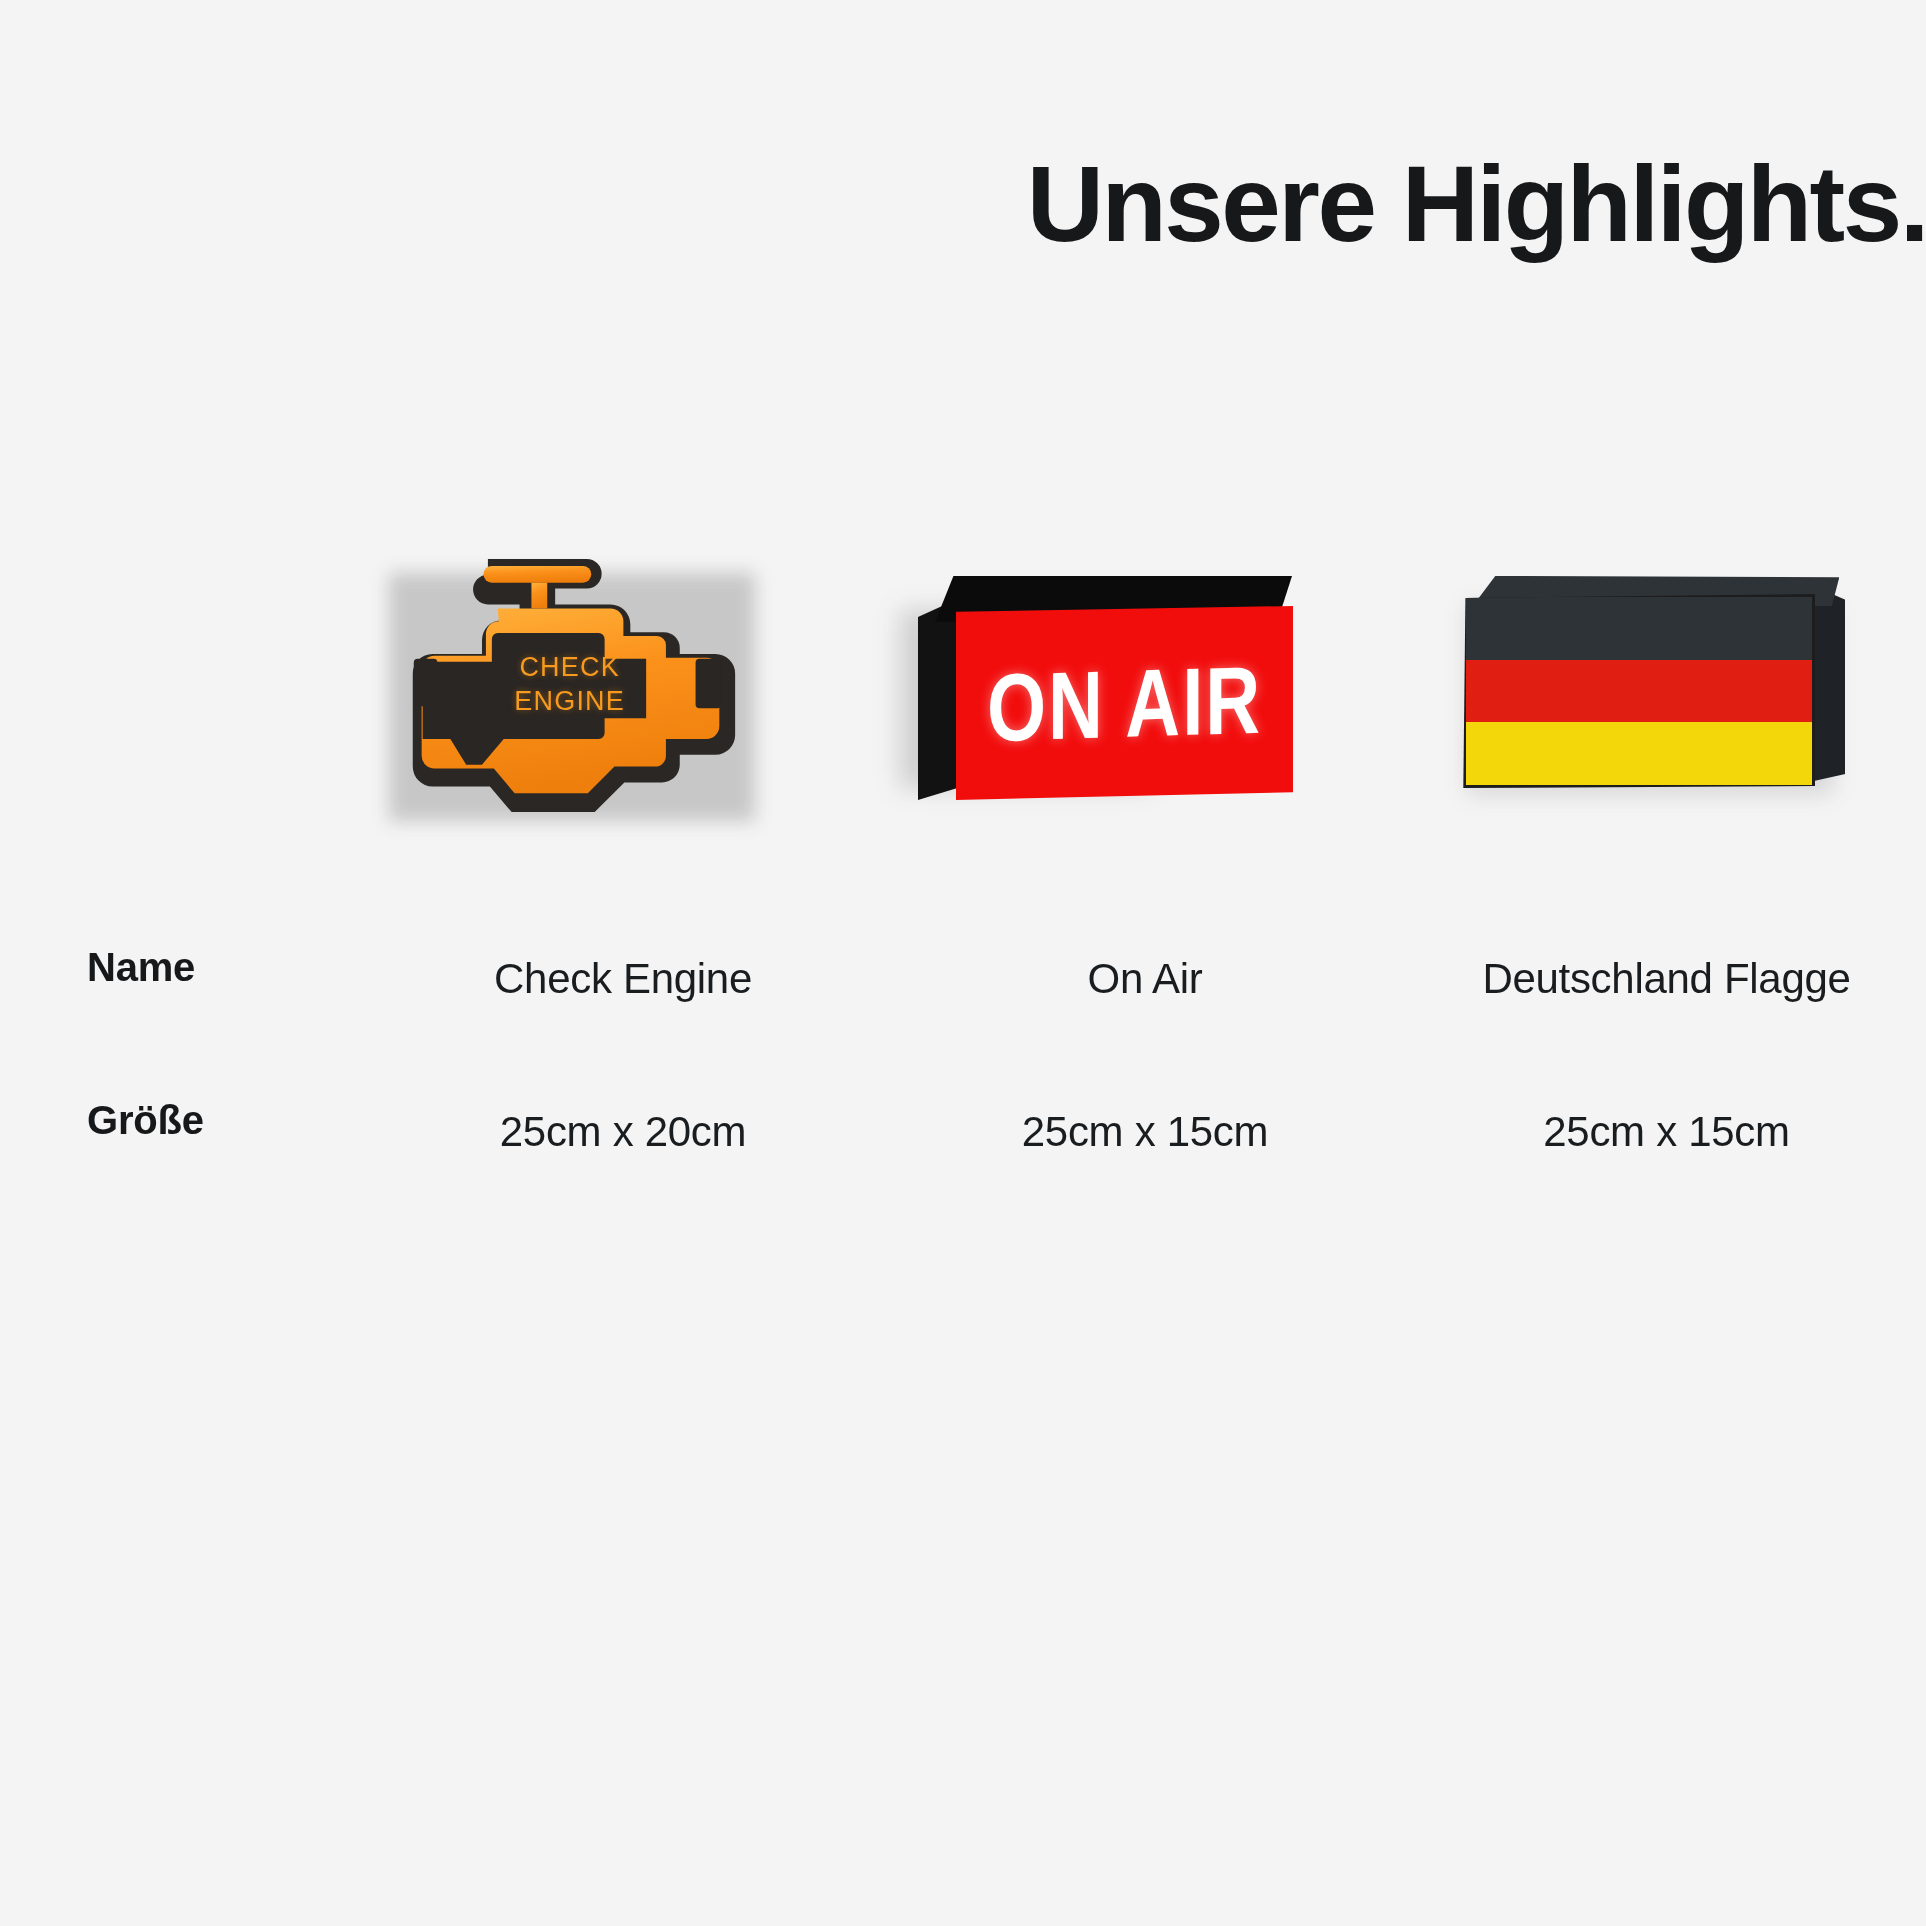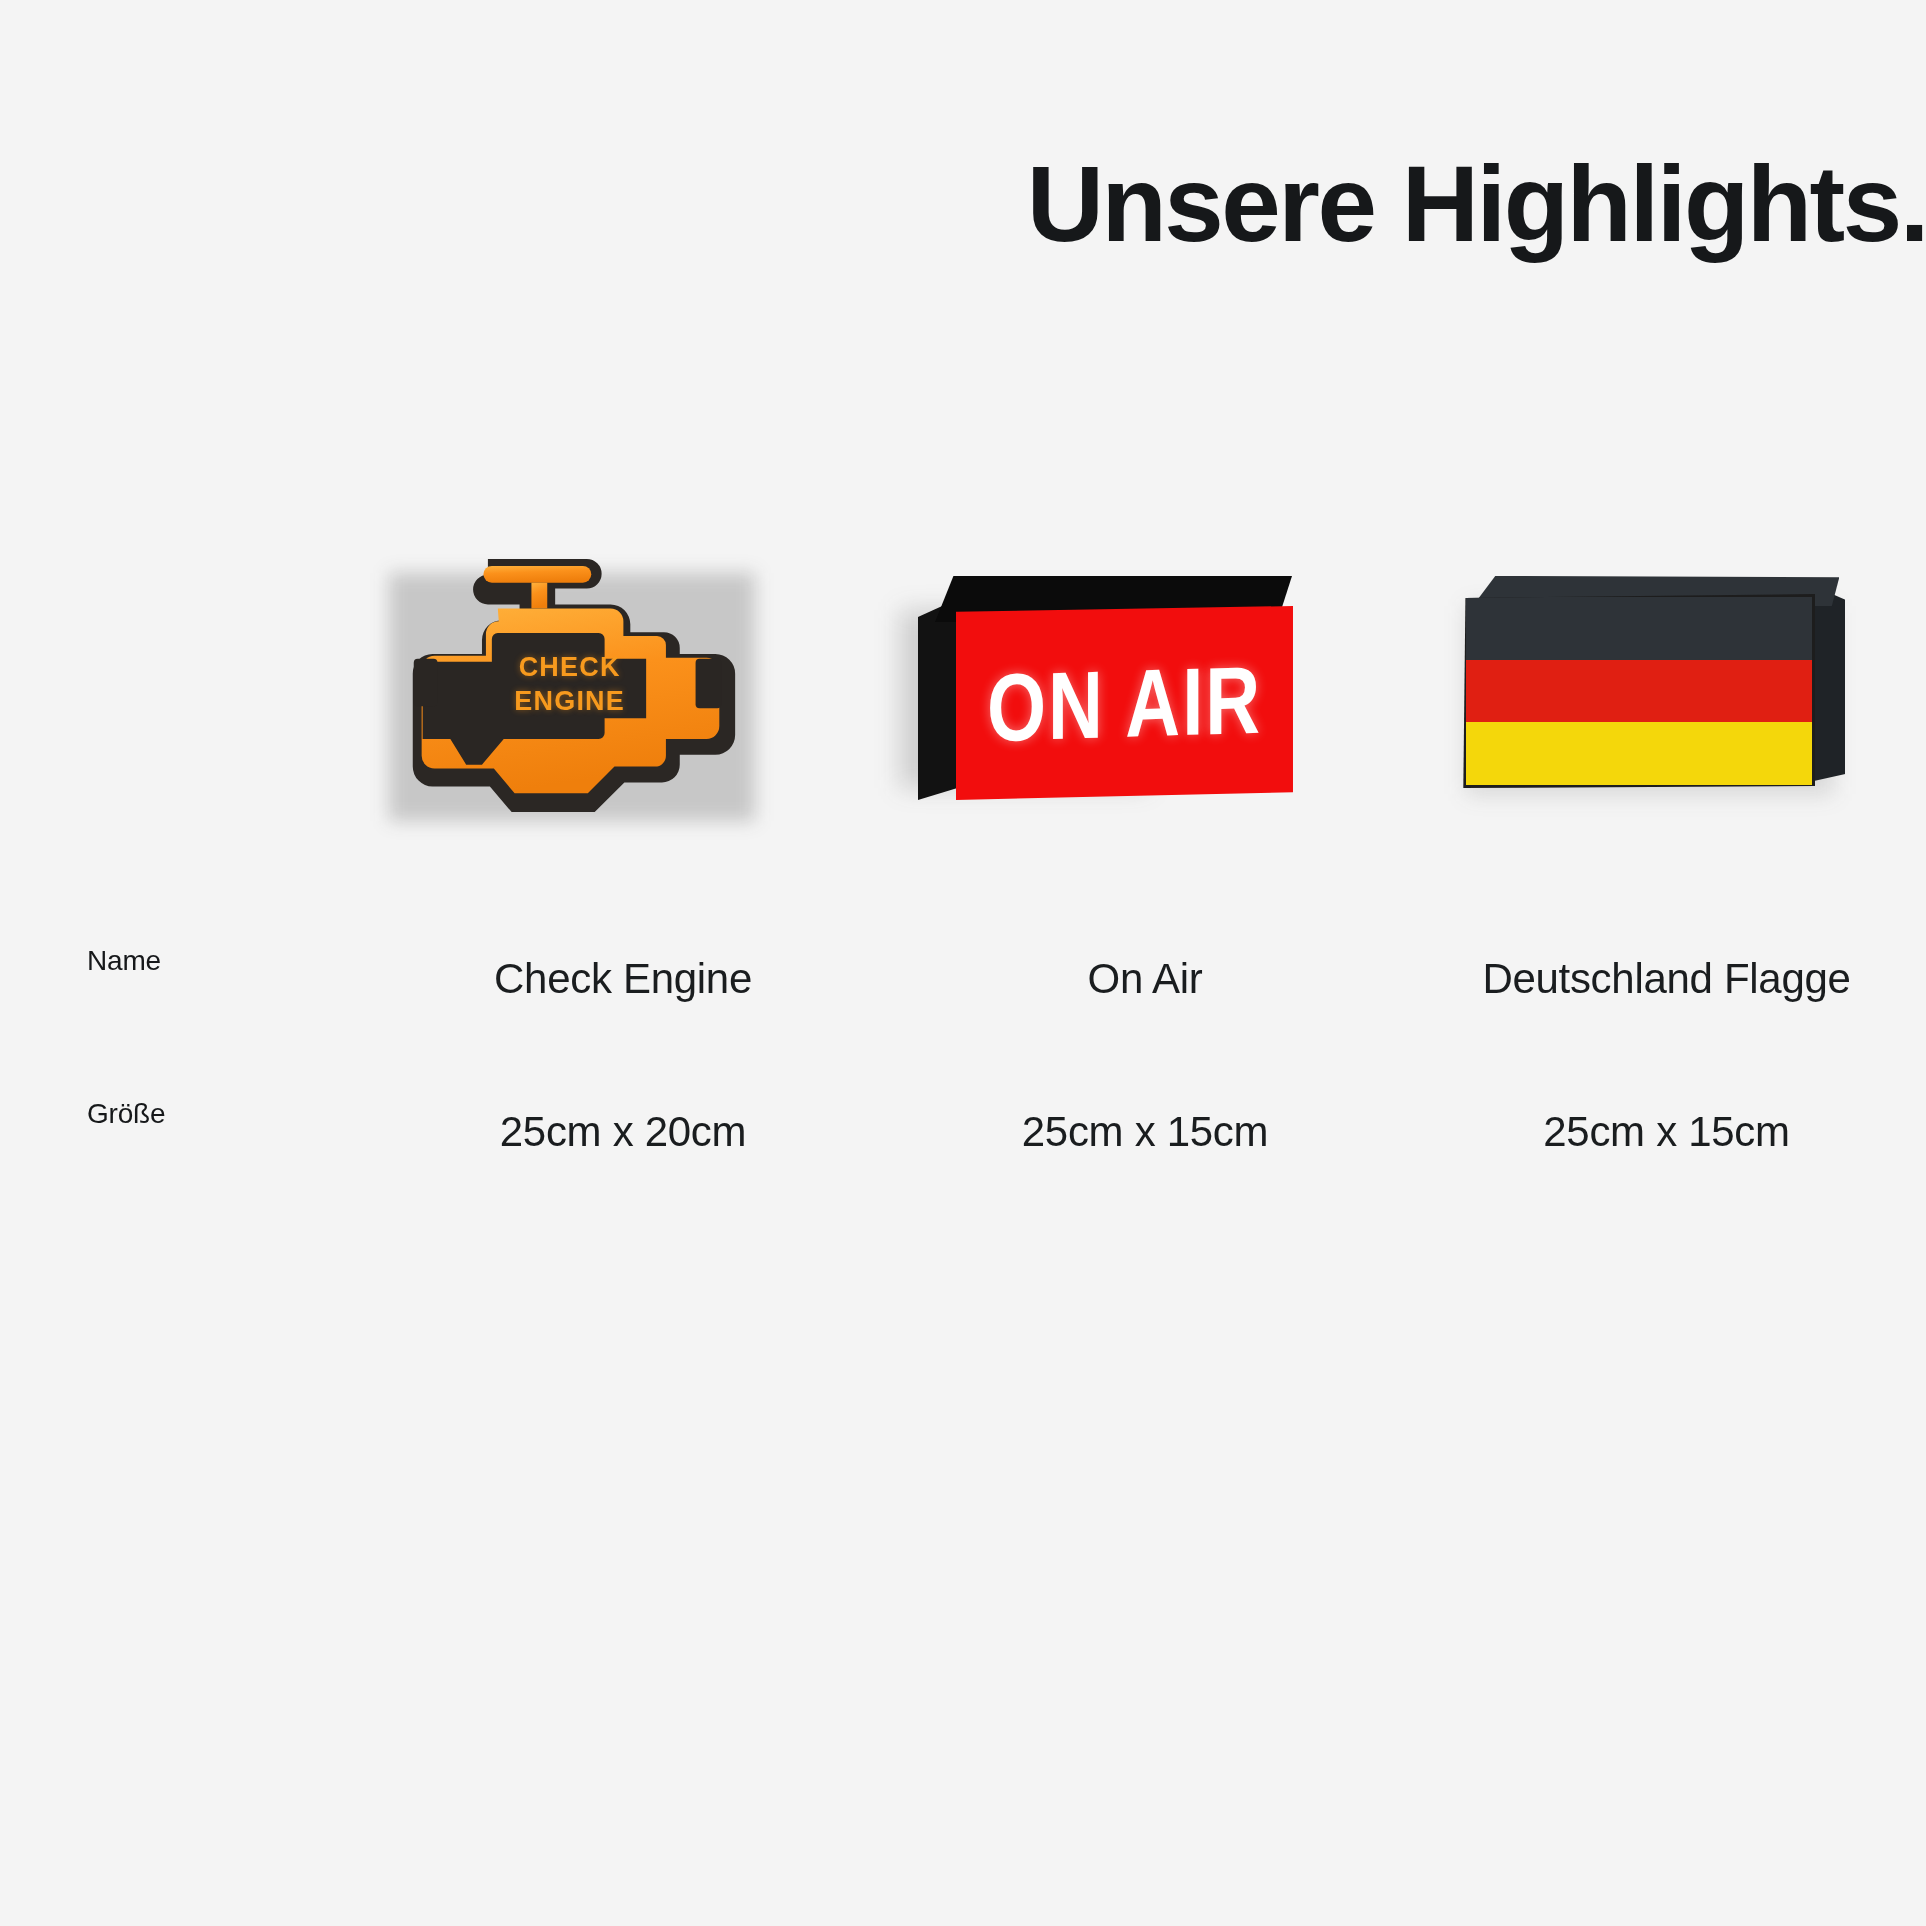--- a/index.html
+++ b/index.html
@@ -86,21 +86,21 @@
     z-index: 2;
   }
   .ce-text {
     position: absolute;
     z-index: 3;
     left: 95px;
     top: 95px;
     width: 188px;
     text-align: center;
     font-family: "Liberation Sans", sans-serif;
-    font-weight: 700;
+    font-weight: 400;
     font-size: 27px;
     line-height: 34px;
     letter-spacing: 1.2px;
     color: #f79a1e;
     text-shadow: 0 0 6px rgba(255,150,20,0.45);
   }
 
   
   .onair-wrap {
     position: relative;
@@ -234,22 +234,22 @@
     vertical-align: top;
     padding: 0;
   }
   .spec-row-spacer {
     height: 85px;
   }
   .label-cell {
     width: 362px;
     padding-left: 87px !important;
     box-sizing: border-box;
-    font-size: 28px;
-    font-weight: 400;
+    font-size: 40px;
+    font-weight: 700;
     color: #16181a;
     text-align: left;
     letter-spacing: -0.2px;
     white-space: nowrap;
   }
   .value-cell {
     width: 522px;
     box-sizing: border-box;
     font-size: 42px;
     font-weight: 400;

